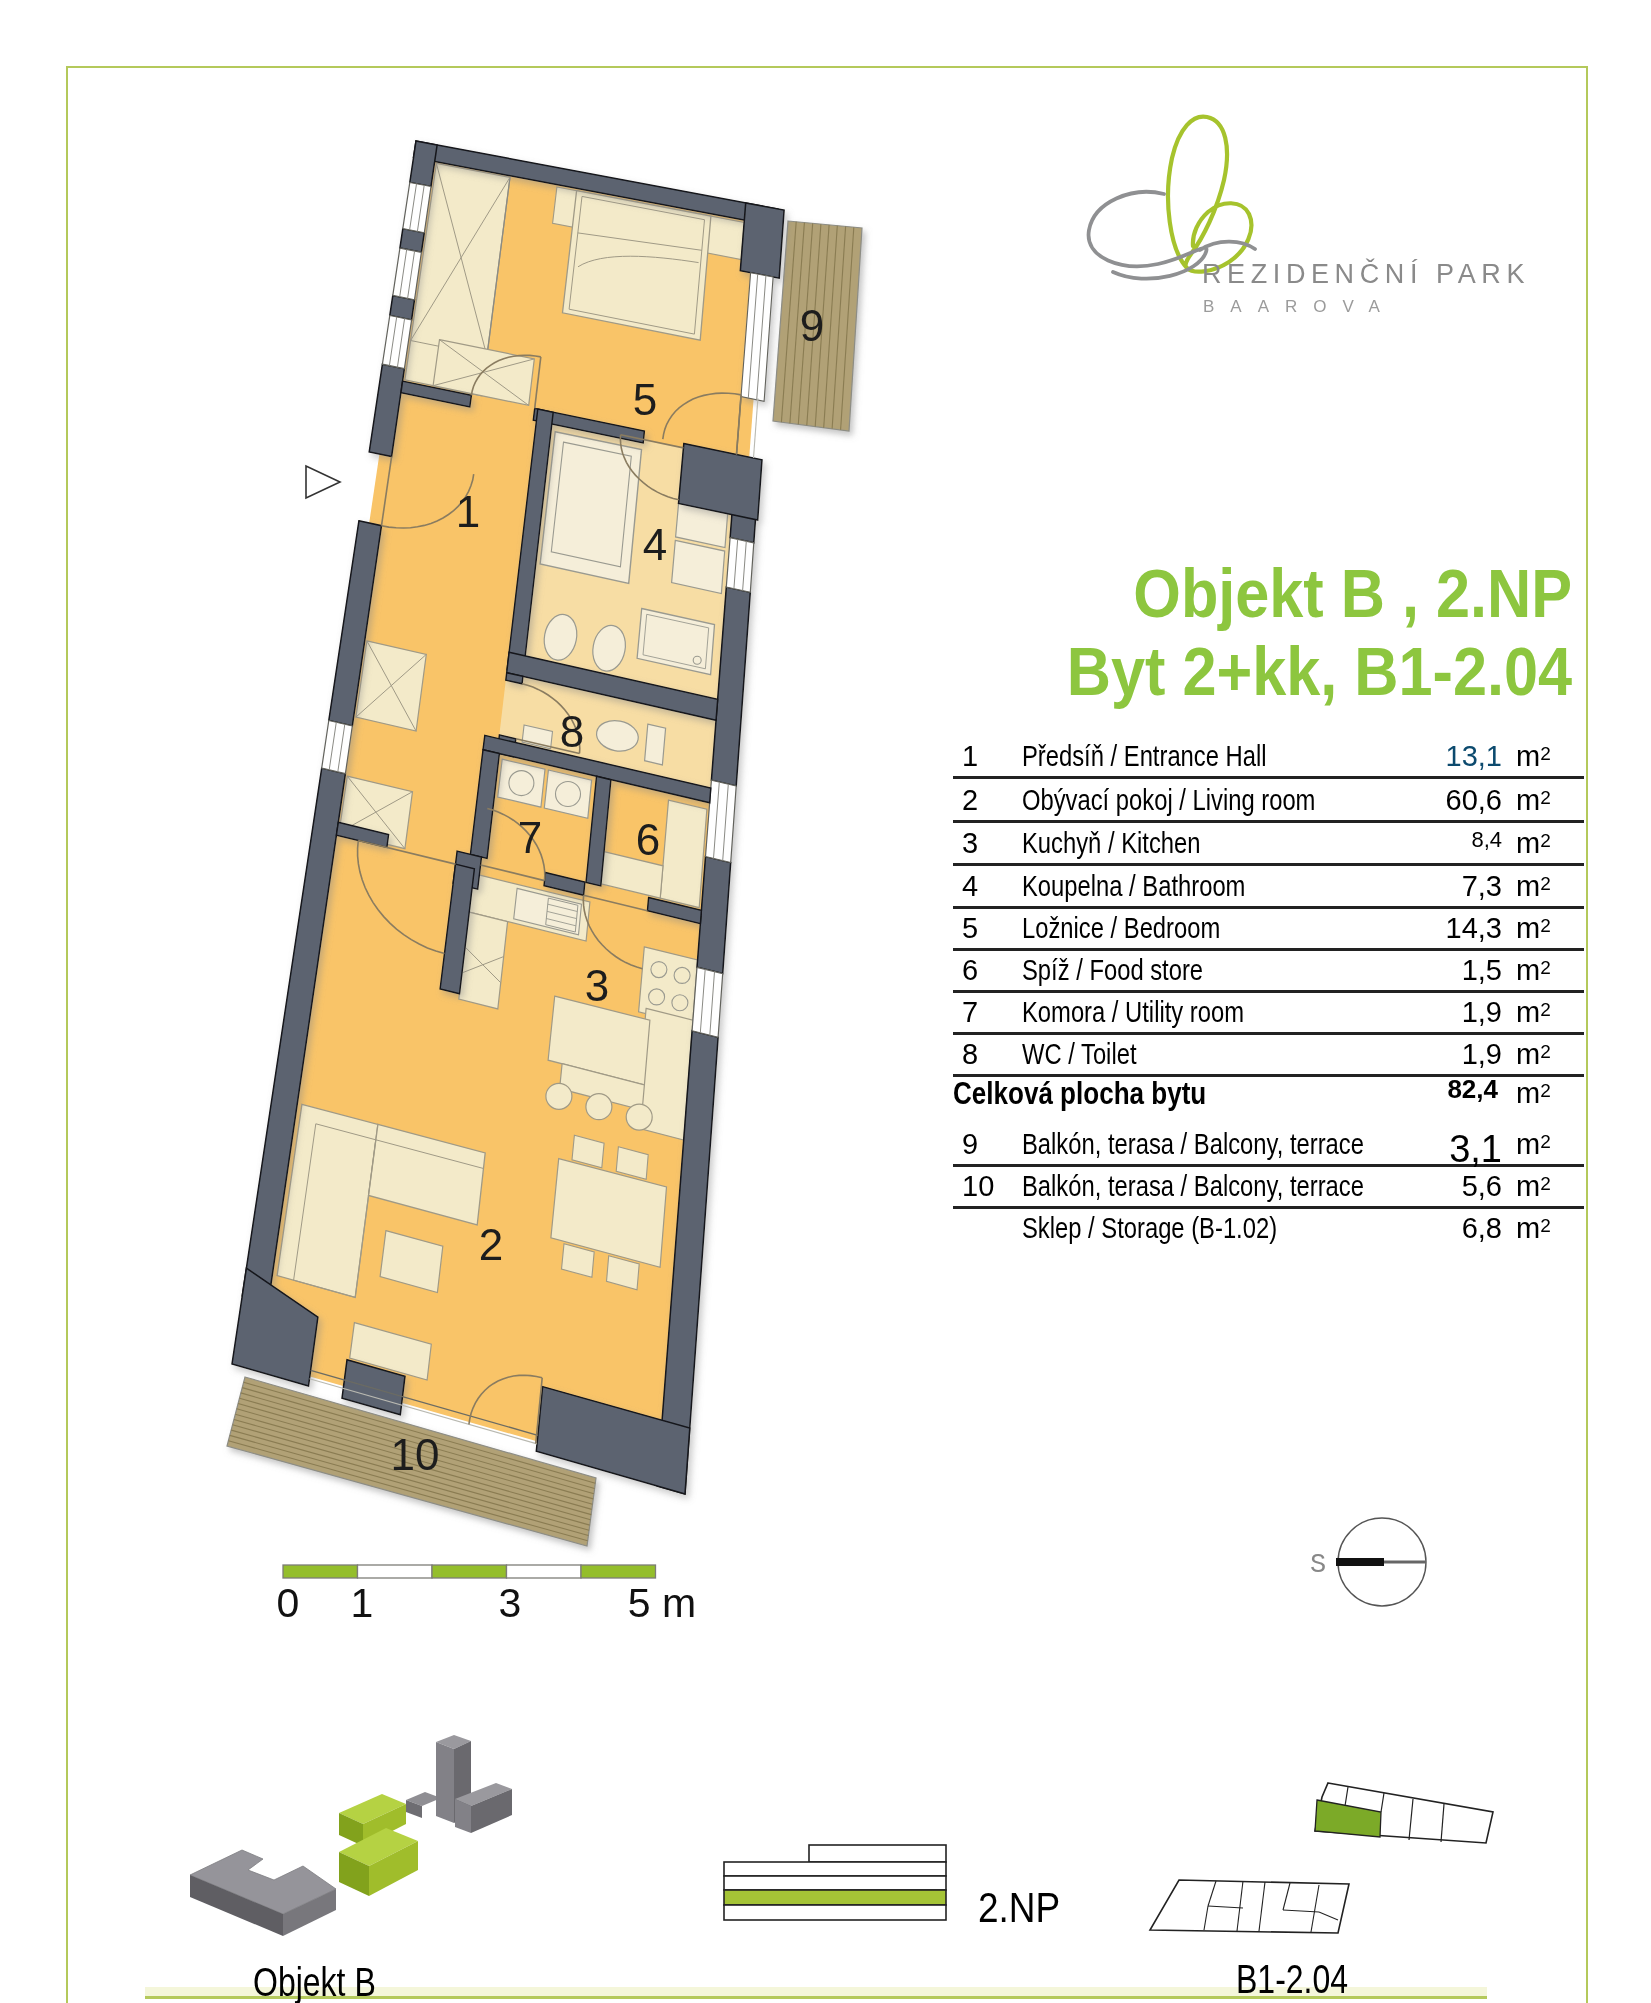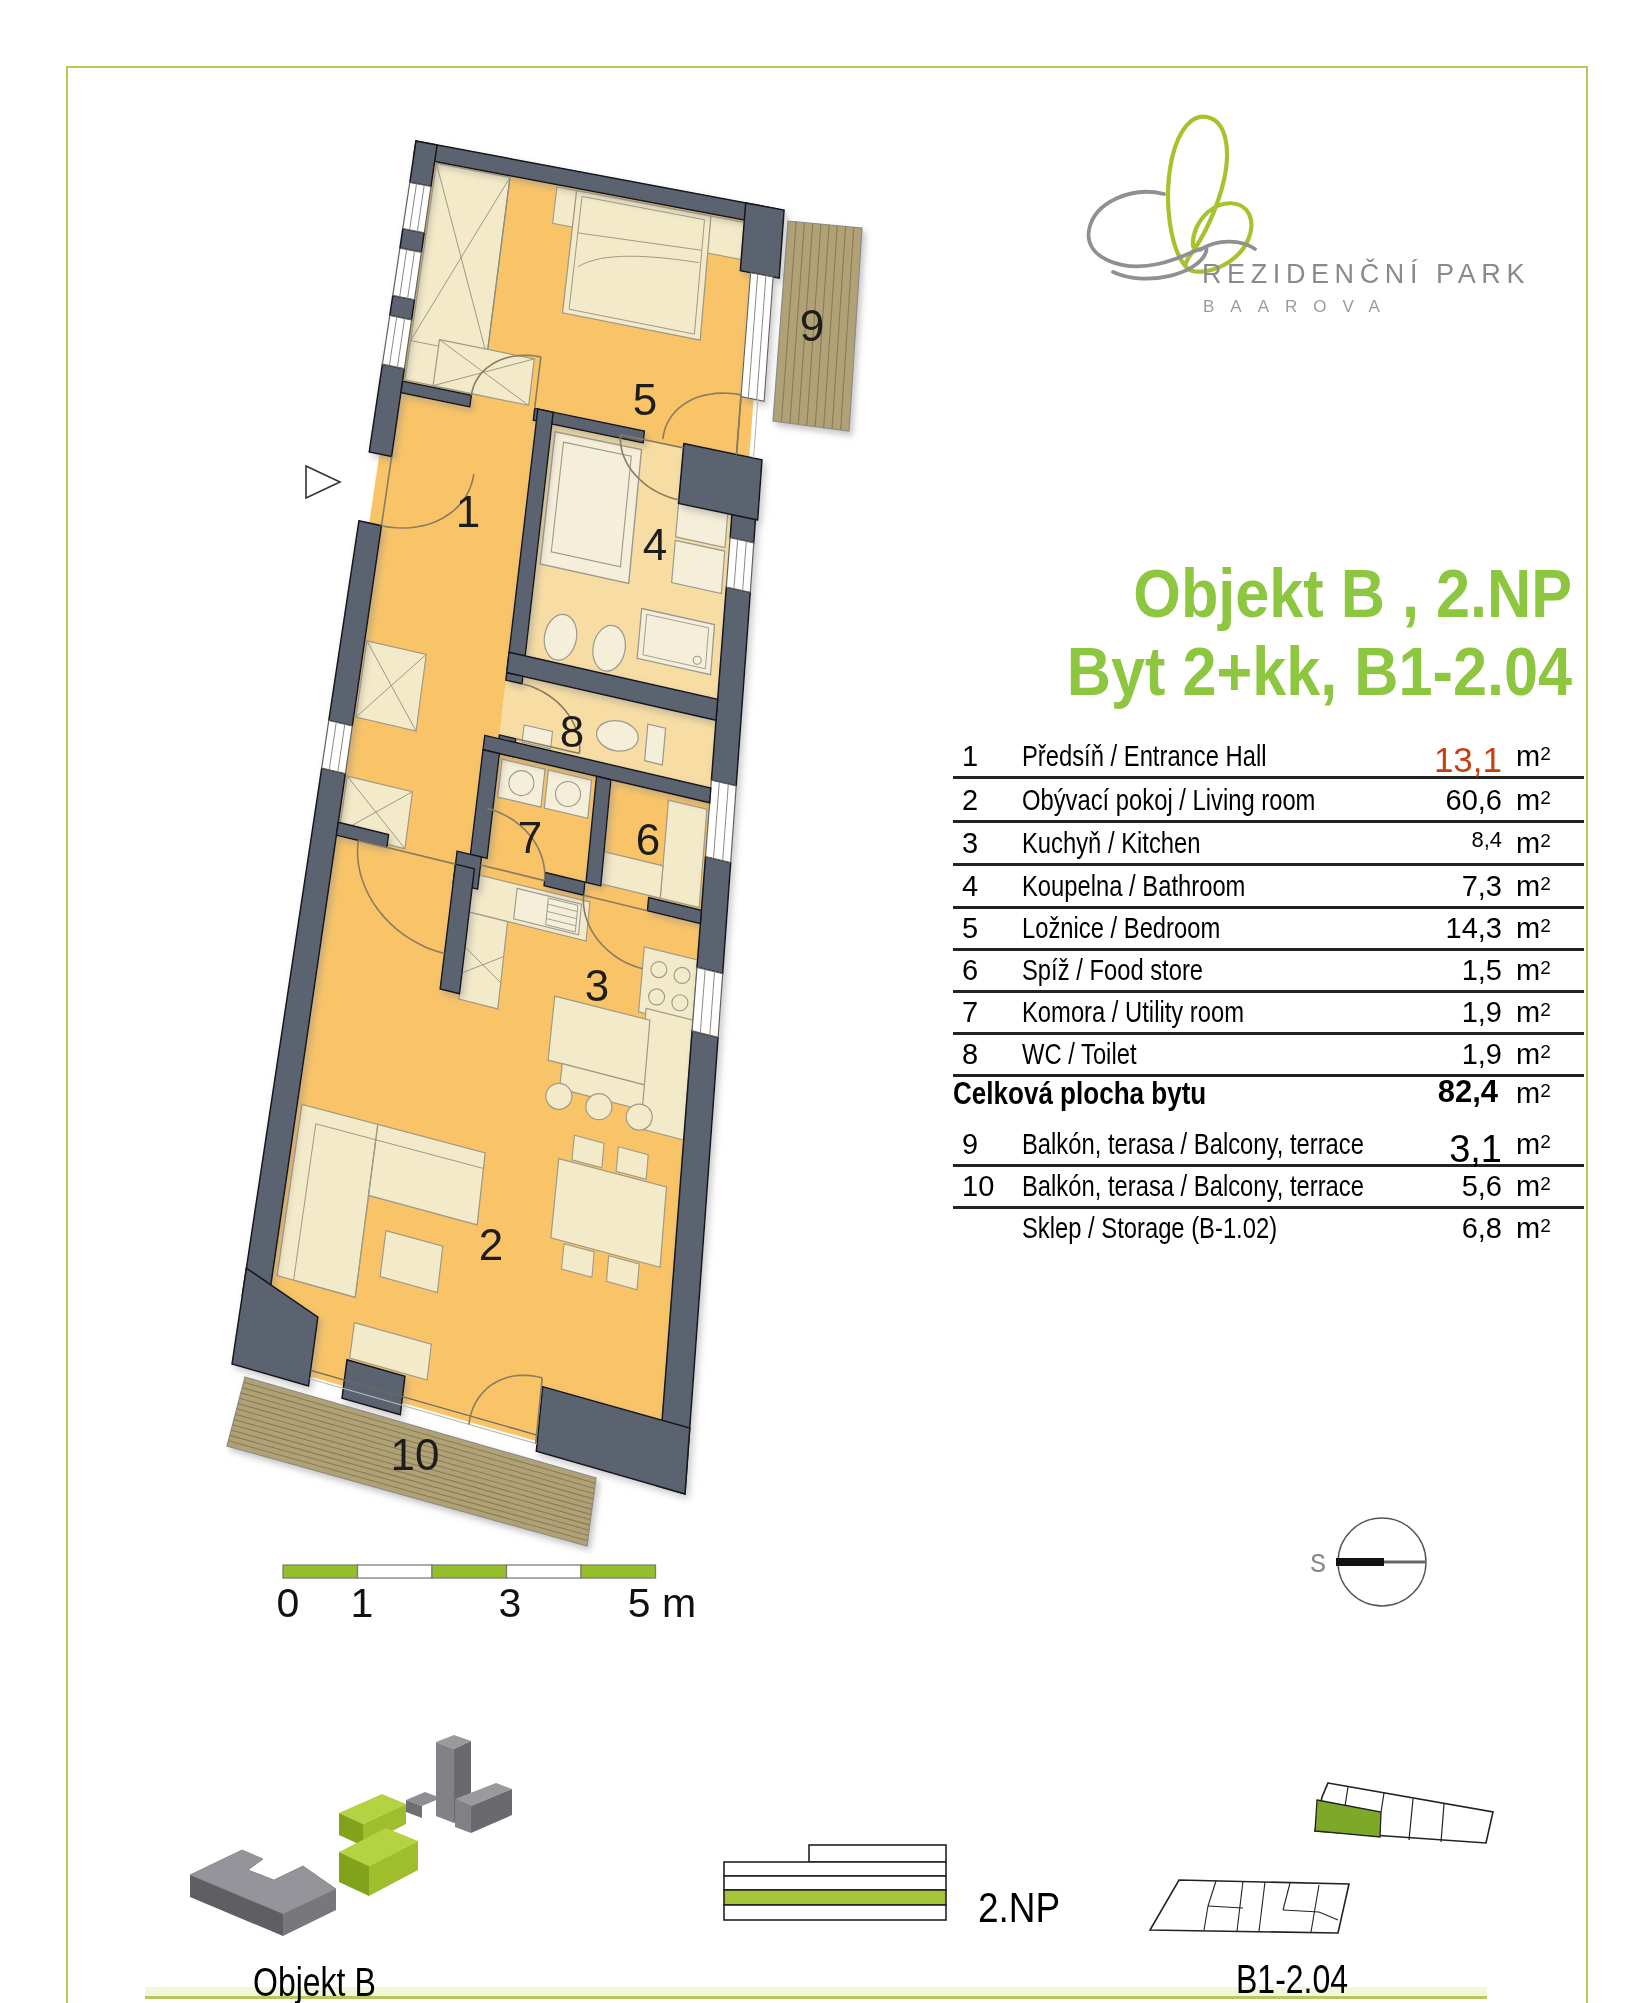--- a/index.html
+++ b/index.html
@@ -345,21 +345,21 @@
 </svg>
 
 <div style="position:absolute;left:1202px;top:259px;font-size:27px;letter-spacing:5.6px;color:#8a8a8a">REZIDENČNÍ PARK</div>
 <div style="position:absolute;left:1203px;top:297px;font-size:17px;letter-spacing:16px;color:#9b9b9b">BAAROVA</div>
 
 <div style="position:absolute;left:700px;top:554px;width:872px;text-align:right;font-size:68px;font-weight:bold;color:#8dc63f;line-height:78px;transform:scaleX(.9);transform-origin:100% 0">Objekt B , 2.NP<br>Byt 2+kk, B1-2.04</div>
 
 <div style="position:absolute;left:953px;top:776px;width:631px;height:2.5px;background:#222"></div>
 <div style="position:absolute;left:962px;top:740px;font-size:29px;color:#000">1</div>
 <div style="position:absolute;left:1022px;top:740px;font-size:29px;color:#000;transform:scaleX(.82);transform-origin:0 0;white-space:nowrap">Předsíň / Entrance Hall</div>
-<div style="position:absolute;left:1330px;top:740px;width:172px;font-size:35px;color:#c2410c;text-align:right">13,1</div>
+<div style="position:absolute;left:1330px;top:740px;width:172px;font-size:29px;color:#0c4a6e;text-align:right">13,1</div>
 <div style="position:absolute;left:1516px;top:740px;font-size:29px;color:#000">m<span style="font-size:19px;vertical-align:6px">2</span></div>
 <div style="position:absolute;left:953px;top:820px;width:631px;height:2.5px;background:#222"></div>
 <div style="position:absolute;left:962px;top:784px;font-size:29px;color:#000">2</div>
 <div style="position:absolute;left:1022px;top:784px;font-size:29px;color:#000;transform:scaleX(.82);transform-origin:0 0;white-space:nowrap">Obývací pokoj / Living room</div>
 <div style="position:absolute;left:1330px;top:784px;width:172px;font-size:29px;color:#000;text-align:right">60,6</div>
 <div style="position:absolute;left:1516px;top:784px;font-size:29px;color:#000">m<span style="font-size:19px;vertical-align:6px">2</span></div>
 <div style="position:absolute;left:953px;top:863px;width:631px;height:2.5px;background:#222"></div>
 <div style="position:absolute;left:962px;top:827px;font-size:29px;color:#000">3</div>
 <div style="position:absolute;left:1022px;top:827px;font-size:29px;color:#000;transform:scaleX(.82);transform-origin:0 0;white-space:nowrap">Kuchyň / Kitchen</div>
 <div style="position:absolute;left:1330px;top:827px;width:172px;font-size:22px;color:#000;text-align:right">8,4</div>
@@ -393,21 +393,21 @@
 <div style="position:absolute;left:962px;top:1128px;font-size:29px;color:#000">9</div>
 <div style="position:absolute;left:1022px;top:1128px;font-size:29px;color:#000;transform:scaleX(.82);transform-origin:0 0;white-space:nowrap">Balkón, terasa / Balcony, terrace</div>
 <div style="position:absolute;left:1330px;top:1128px;width:172px;font-size:38px;color:#000;text-align:right">3,1</div>
 <div style="position:absolute;left:1516px;top:1128px;font-size:29px;color:#000">m<span style="font-size:19px;vertical-align:6px">2</span></div>
 <div style="position:absolute;left:953px;top:1206px;width:631px;height:2.5px;background:#222"></div>
 <div style="position:absolute;left:962px;top:1170px;font-size:29px;color:#000">10</div>
 <div style="position:absolute;left:1022px;top:1170px;font-size:29px;color:#000;transform:scaleX(.82);transform-origin:0 0;white-space:nowrap">Balkón, terasa / Balcony, terrace</div>
 <div style="position:absolute;left:1330px;top:1170px;width:172px;font-size:29px;color:#000;text-align:right">5,6</div>
 <div style="position:absolute;left:1516px;top:1170px;font-size:29px;color:#000">m<span style="font-size:19px;vertical-align:6px">2</span></div>
 <div style="position:absolute;left:953px;top:1076px;font-size:31px;font-weight:bold;color:#000;transform:scaleX(.84);transform-origin:0 0;white-space:nowrap">Celková plocha bytu</div>
-<div style="position:absolute;left:1320px;top:1074px;width:178px;font-size:31px;font-weight:bold;color:#000;text-align:right">82,4</div>
+<div style="position:absolute;left:1320px;top:1074px;width:178px;font-size:26px;font-weight:bold;color:#000;text-align:right">82,4</div>
 <div style="position:absolute;left:1516px;top:1077px;font-size:29px;color:#000">m<span style="font-size:19px;vertical-align:6px">2</span></div>
 <div style="position:absolute;left:1022px;top:1212px;font-size:29px;color:#000;transform:scaleX(.82);transform-origin:0 0;white-space:nowrap">Sklep / Storage (B-1.02)</div>
 <div style="position:absolute;left:1330px;top:1212px;width:172px;font-size:29px;color:#000;text-align:right">6,8</div>
 <div style="position:absolute;left:1516px;top:1212px;font-size:29px;color:#000">m<span style="font-size:19px;vertical-align:6px">2</span></div>
 
 <div style="position:absolute;left:253px;top:1960px;font-size:40px;color:#000;transform:scaleX(.8);transform-origin:0 0">Objekt B</div>
 <div style="position:absolute;left:978px;top:1884px;font-size:42px;color:#000;transform:scaleX(.88);transform-origin:0 0">2.NP</div>
 <div style="position:absolute;left:1236px;top:1957px;font-size:40px;color:#000;transform:scaleX(.8);transform-origin:0 0">B1-2.04</div>
 </div>
 </body></html>

